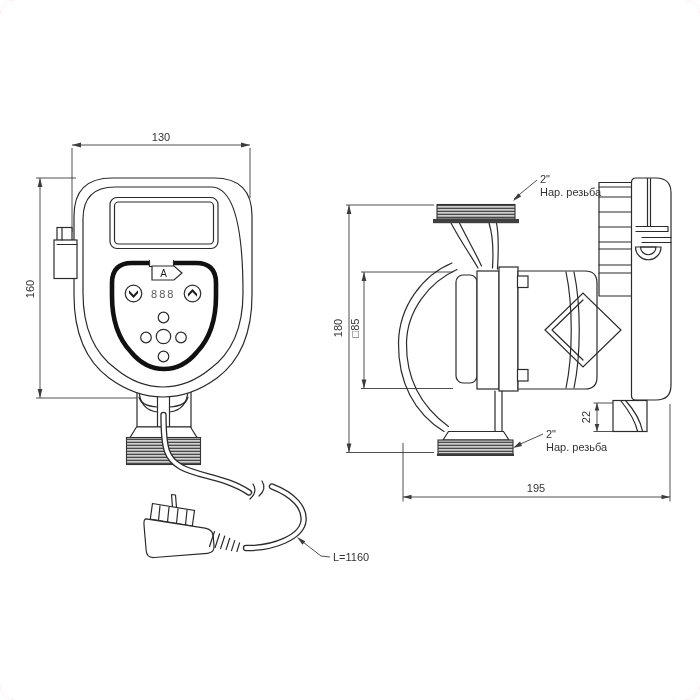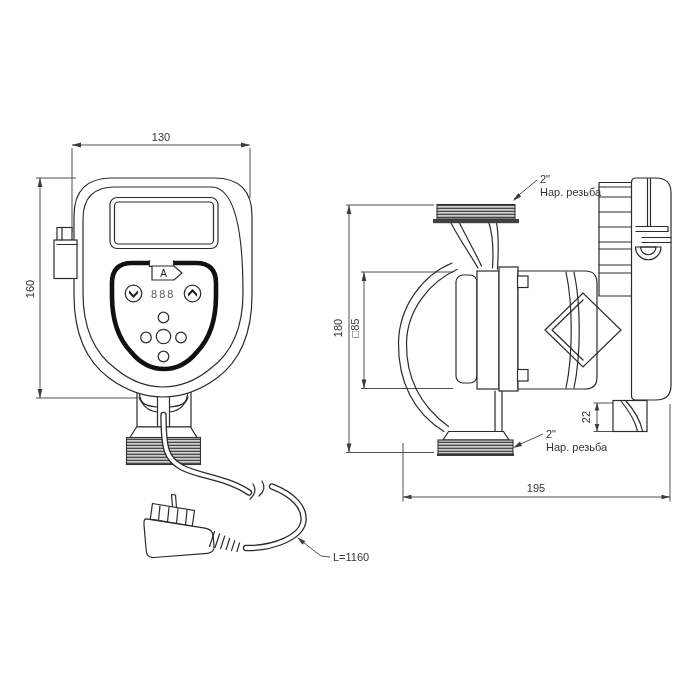--- a/index.html
+++ b/index.html
@@ -1,17 +1,17 @@
 <!DOCTYPE html>
 <html><head>
 <meta charset="utf-8">
 <style>
   html,body{margin:0;padding:0;background:#ffffff;}
   .stage{width:700px;height:700px;position:relative;background:#f9a8d4;overflow:hidden;
-         font-family:"Liberation Sans", sans-serif;}
+         font-family:"Liberation Sans", sans-serif;border-radius:15px;}
   svg{display:block;}
   .ln{stroke:#2b2b2b;stroke-width:1.2;fill:none;stroke-linecap:round;}
   .lnf{stroke:#2b2b2b;stroke-width:1.2;fill:#ffffff;}
   .dim{stroke:#3c3c3c;stroke-width:0.9;fill:none;}
   .arr{fill:#3c3c3c;stroke:none;}
   .dimtxt{font-family:"Liberation Sans", sans-serif;font-size:11px;fill:#333;}
   .anntxt{font-family:"Liberation Sans", sans-serif;font-size:11px;fill:#333;}
   .segtxt{font-family:"DejaVu Sans Mono", monospace;font-size:11px;fill:#666;letter-spacing:1.5px;}
   .thick{stroke:#111;stroke-width:4.6;fill:#ffffff;}
   .glyph{fill:#1d1d1d;stroke:none;}

